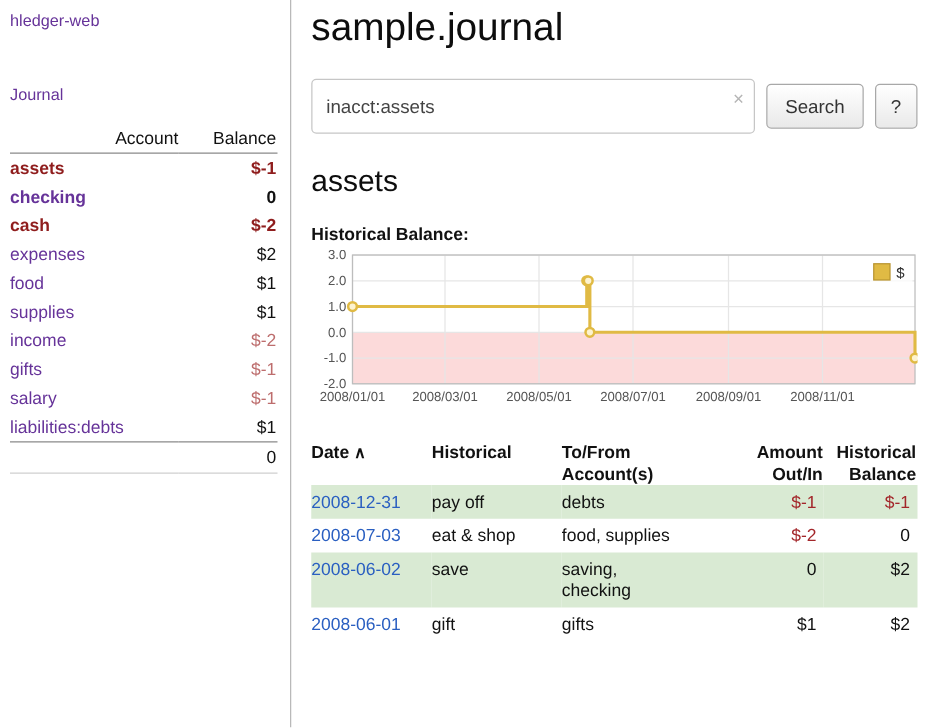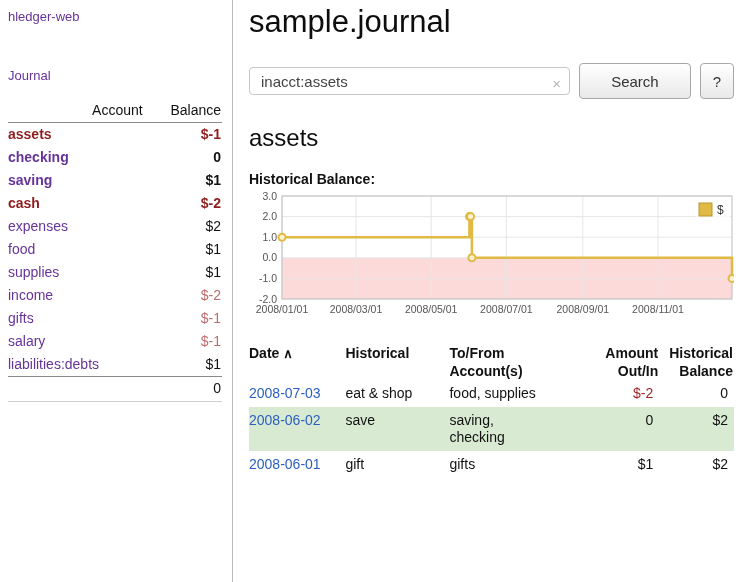--- a/index.html
+++ b/index.html
@@ -30,27 +30,27 @@
   .bal.neg { color: #8f1d1d; }
   .bal.negsoft { color: #bd6d6d; }
   tr.total-row td { border-top: 1px solid #8a8a8a; border-bottom: 1px solid #cfcfcf; padding: 3px 1px 4px 0; }
 
   
   .main { flex: 1; padding: 4px 8px 0 16px; overflow: hidden; }
   h1.page-title { font-size: 31px; font-weight: 400; color: #0d0d0d; letter-spacing: 0; }
   .search-row { margin-top: 23px; display: flex; align-items: center; }
   .input-wrap { position: relative; width: 358px; }
   .search-input {
-    width: 100%; height: 28px; font-family: "Liberation Sans", sans-serif;
+    width: 100%; height: 44px; font-family: "Liberation Sans", sans-serif;
     font-size: 15px; color: #444; padding: 6px 28px 6px 11px;
     border: 1px solid #c6c6c6; border-radius: 4px; outline: none; background: #fff;
   }
   .clear { position: absolute; right: 9px; top: 8px; color: #b5b5b5; font-size: 15px; cursor: pointer; }
   .btn {
-    margin-left: 9px; height: 36px; padding: 0 31px;
+    margin-left: 9px; height: 36px; padding: 0 14px;
     font-family: "Liberation Sans", sans-serif; font-size: 15px; color: #333;
     background: linear-gradient(#ffffff, #e9e9e9);
     border: 1px solid #a8a8a8; border-radius: 4px; cursor: pointer;
   }
   .btn-help { padding: 0 12px; }
   h2.acct-heading { margin-top: 25px; font-size: 24px; font-weight: 400; color: #0d0d0d; }
   .chart-title { margin-top: 19px; font-size: 14px; font-weight: bold; }
   .chart-wrap { margin-top: 5px; }
 
   
@@ -87,24 +87,20 @@
         </tr>
       </thead>
       <tbody>
           <tr class="bold">
             <td class="ind0"><span class="acct neg">assets</span></td>
             <td class="bal neg">$-1</td>
           </tr>
           <tr class="bold">
             <td class="ind2"><span class="acct">checking</span></td>
             <td class="bal">0</td>
-          </tr>
-          <tr class="bold">
-            <td class="ind2"><span class="acct">saving</span></td>
-            <td class="bal">$1</td>
           </tr>
           <tr class="bold">
             <td class="ind1"><span class="acct neg">cash</span></td>
             <td class="bal neg">$-2</td>
           </tr>
           <tr>
             <td class="ind0"><span class="acct">expenses</span></td>
             <td class="bal">$2</td>
           </tr>
           <tr>
@@ -202,20 +198,27 @@
             <span>Date</span>
             <span class="caret">∧</span>
           </th>
           <th class="th-desc">Historical</th>
           <th class="th-acct">To/From Account(s)</th>
           <th class="th-amt r">Amount Out/In</th>
           <th class="th-hist r">Historical Balance</th>
         </tr>
       </thead>
       <tbody>
+          <tr class="green">
+            <td class="rdate"><span class="datelink">2008-12-31</span></td>
+            <td class="rdesc">pay off</td>
+            <td class="racct">debts</td>
+            <td class="ramt neg">$-1</td>
+            <td class="ramt neg">$-1</td>
+          </tr>
           <tr>
             <td class="rdate"><span class="datelink">2008-07-03</span></td>
             <td class="rdesc">eat &amp; shop</td>
             <td class="racct">food, supplies</td>
             <td class="ramt neg">$-2</td>
             <td class="ramt">0</td>
           </tr>
           <tr class="green">
             <td class="rdate"><span class="datelink">2008-06-02</span></td>
             <td class="rdesc">save</td>

